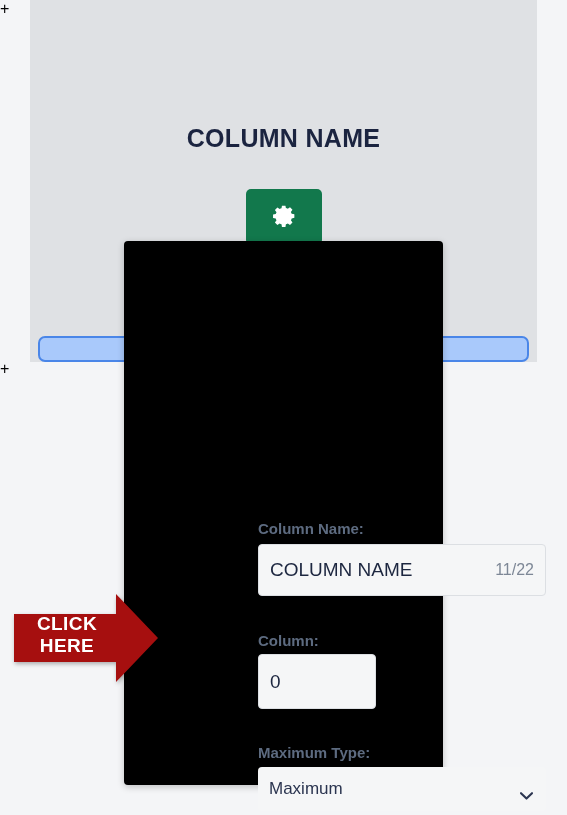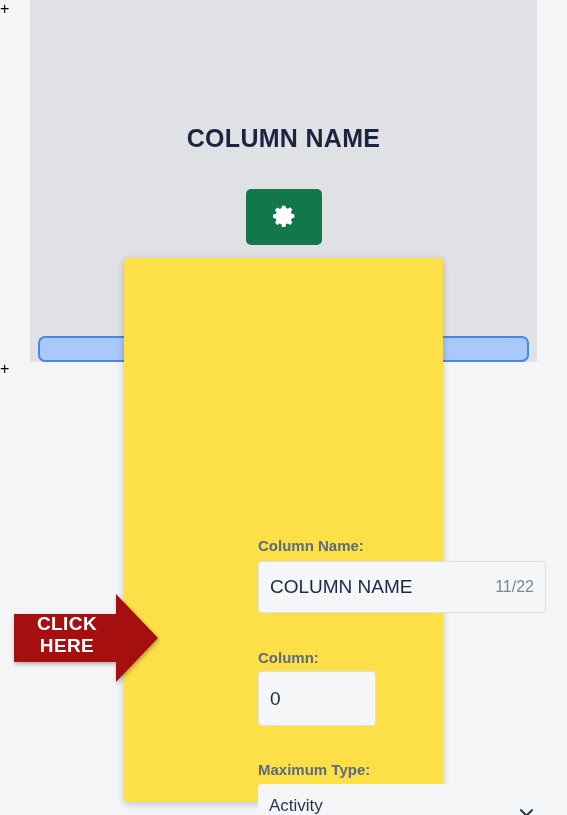--- a/index.html
+++ b/index.html
@@ -73,23 +73,23 @@
     cursor: pointer;
     display: flex;
     align-items: center;
     justify-content: center;
     padding: 0;
   }
 
   
   #settings-panel {
     position: absolute;
-    left: 124px; top: 258px;
+    left: 124px; top: 241px;
     width: 319px; height: 544px;
-    background: #fde047;
+    background: #000000;
     border-radius: 4px;
     box-shadow: 0 2px 7px rgba(0,0,0,.22);
     box-sizing: border-box;
     z-index: 5;
   }
   .field-label {
     position: absolute;
     font-size: 15px;
     font-weight: 700;
     color: #5d6b80;
@@ -203,21 +203,21 @@
 
   <div class="field-label" id="lbl-maximum">Column:</div>
 
   <div class="text-input" id="in-maximum">
     <span class="val" placeholder="0">0</span>
   </div>
 
   <div class="field-label" id="lbl-column-type">Maximum Type:</div>
 
   <div class="select-input" id="sel-column-type">
-    <span>Activity</span>
+    <span>Maximum</span>
     <span class="chev">
       <svg width="13" height="8" viewBox="0 0 13 8" aria-hidden="true">
         <path d="M1 1.2 L6.5 6.6 L12 1.2" fill="none" stroke="#2b3550" stroke-width="2.1" stroke-linecap="round" stroke-linejoin="round"></path>
       </svg>
     </span>
   </div>
 
 </div>
 
 <span id="click-here-arrow">

